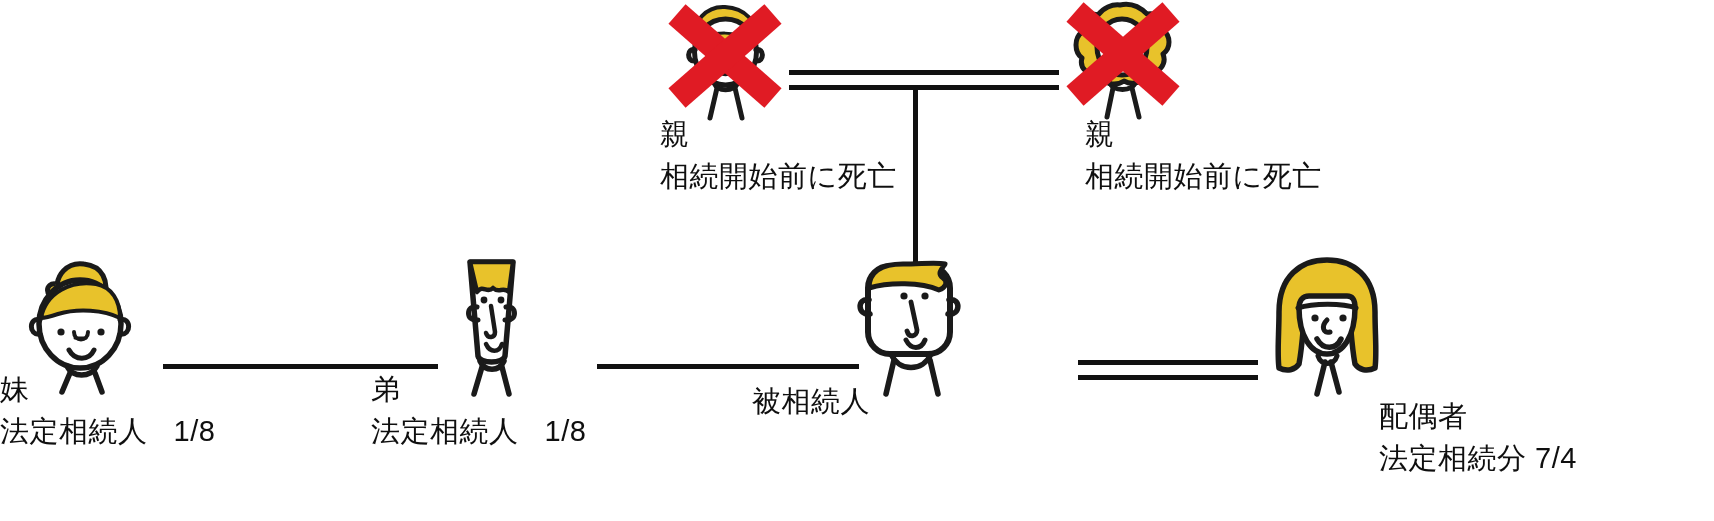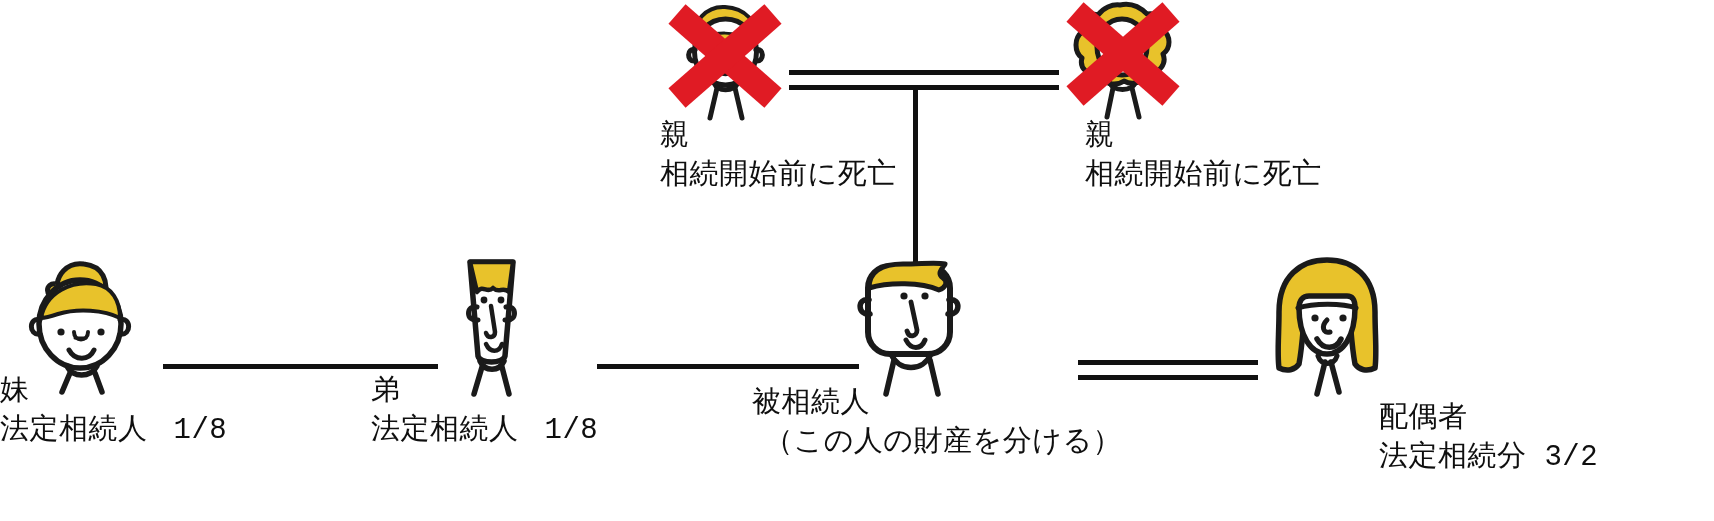--- a/index.html
+++ b/index.html
@@ -18,21 +18,21 @@
   .figwrap{position:absolute;}
   .label{
     position:absolute;
     color:#0f0f0f;
     font-size:29px;
     line-height:42px;
     white-space:nowrap;
     font-weight:500;
     letter-spacing:0.5px;
   }
-  .label .l2{display:block;font-family:Liberation Mono, monospace;}
+  .label .l2{display:block;}
   .line{position:absolute;background:#111111;}
   .hline{height:5px;}
   .vline{width:5px;}
   svg{display:block;overflow:visible;}
   .xmark{position:absolute;pointer-events:none;}
 </style>
 </head>
 <body>
 
 <div id="stage">
@@ -207,21 +207,20 @@
 
         <path d="M61 90 C66 100 76 100 80 90" fill="none" stroke="#1a1a1a" stroke-width="5" stroke-linecap="round"></path>
 
         <path d="M46 104 C54 122 78 122 86 104" fill="none" stroke="#1a1a1a" stroke-width="5.5" stroke-linecap="round"></path>
         <path d="M49 110 L41 144" fill="none" stroke="#1a1a1a" stroke-width="5.5" stroke-linecap="round"></path>
         <path d="M85 110 L93 144" fill="none" stroke="#1a1a1a" stroke-width="5.5" stroke-linecap="round"></path>
       </svg>
     </div>
     <div class="label" style="left:-93px;top:130px;">
       <span class="l1">被相続人</span>
-      <span class="l2" style="margin-left:12px;">（この人の財産を分ける）</span>
     </div>
   </div>
 
   <div class="node" style="left:1255px;top:250px;">
     <div class="figwrap" style="left:0;top:0;">
       <svg width="145" height="145" viewBox="0 0 145 145">
 
         <path d="M24 62 C24 26 46 10 72 10 C98 10 120 26 120 62 C120 84 122 104 120 118
                  C112 122 104 120 100 114 C96 92 96 74 94 62
                  L50 62 C48 74 48 92 44 114 C40 120 32 122 24 118 C22 104 24 84 24 62 Z" fill="#E8C22B" stroke="#1a1a1a" stroke-width="5.5" stroke-linejoin="round"></path>
@@ -238,17 +237,17 @@
 
         <path d="M62 89 C68 100 81 100 86 89" fill="none" stroke="#1a1a1a" stroke-width="5.5" stroke-linecap="round"></path>
 
         <path d="M63 106 C66 116 79 116 82 106" fill="none" stroke="#1a1a1a" stroke-width="5" stroke-linecap="round"></path>
         <path d="M70 112 L62 144" fill="none" stroke="#1a1a1a" stroke-width="5.5" stroke-linecap="round"></path>
         <path d="M76 112 L84 142" fill="none" stroke="#1a1a1a" stroke-width="5.5" stroke-linecap="round"></path>
       </svg>
     </div>
     <div class="label" style="left:124px;top:145px;">
       <span class="l1">配偶者</span>
-      <span class="l2">法定相続分 3/2</span>
+      <span class="l2">法定相続分 7/4</span>
     </div>
   </div>
 
 </div>
 
 </body></html>

